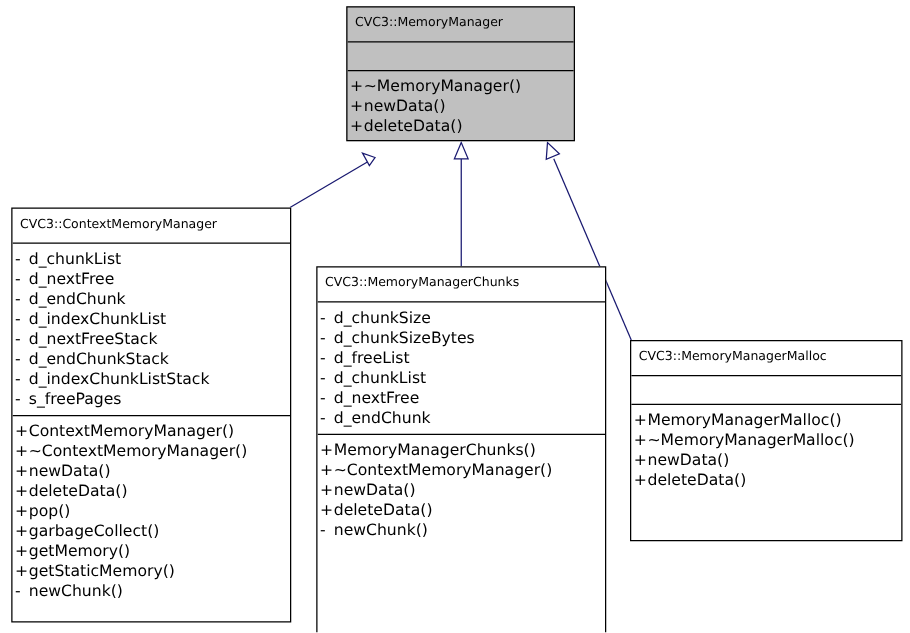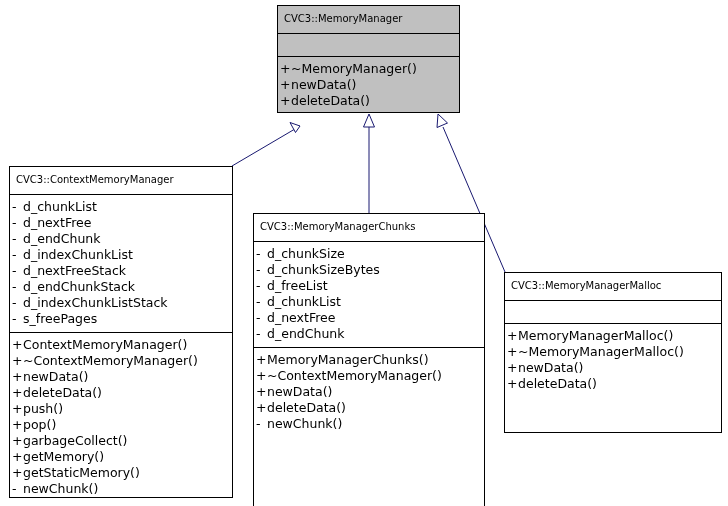--- a/index.html
+++ b/index.html
@@ -113,21 +113,20 @@
       <div class="uml-row"><span class="vis">-</span><span>d_endChunkStack</span></div>
       <div class="uml-row"><span class="vis">-</span><span>d_indexChunkListStack</span></div>
       <div class="uml-row"><span class="vis">-</span><span>s_freePages</span></div>
     </div>
     <div class="uml-sep"></div>
     <div class="uml-compartment">
       <div class="uml-row"><span class="vis">+</span><span>ContextMemoryManager()</span></div>
       <div class="uml-row"><span class="vis">+</span><span>~ContextMemoryManager()</span></div>
       <div class="uml-row"><span class="vis">+</span><span>newData()</span></div>
       <div class="uml-row"><span class="vis">+</span><span>deleteData()</span></div>
-      <div class="uml-row"><span class="vis">+</span><span>push()</span></div>
       <div class="uml-row"><span class="vis">+</span><span>pop()</span></div>
       <div class="uml-row"><span class="vis">+</span><span>garbageCollect()</span></div>
       <div class="uml-row"><span class="vis">+</span><span>getMemory()</span></div>
       <div class="uml-row"><span class="vis">+</span><span>getStaticMemory()</span></div>
       <div class="uml-row"><span class="vis">-</span><span>newChunk()</span></div>
     </div>
   </div>
 
   <div class="uml-box" style="left:253px; top:213px; width:232px; height:311px;">
     <div class="uml-title">CVC3::MemoryManagerChunks</div>

